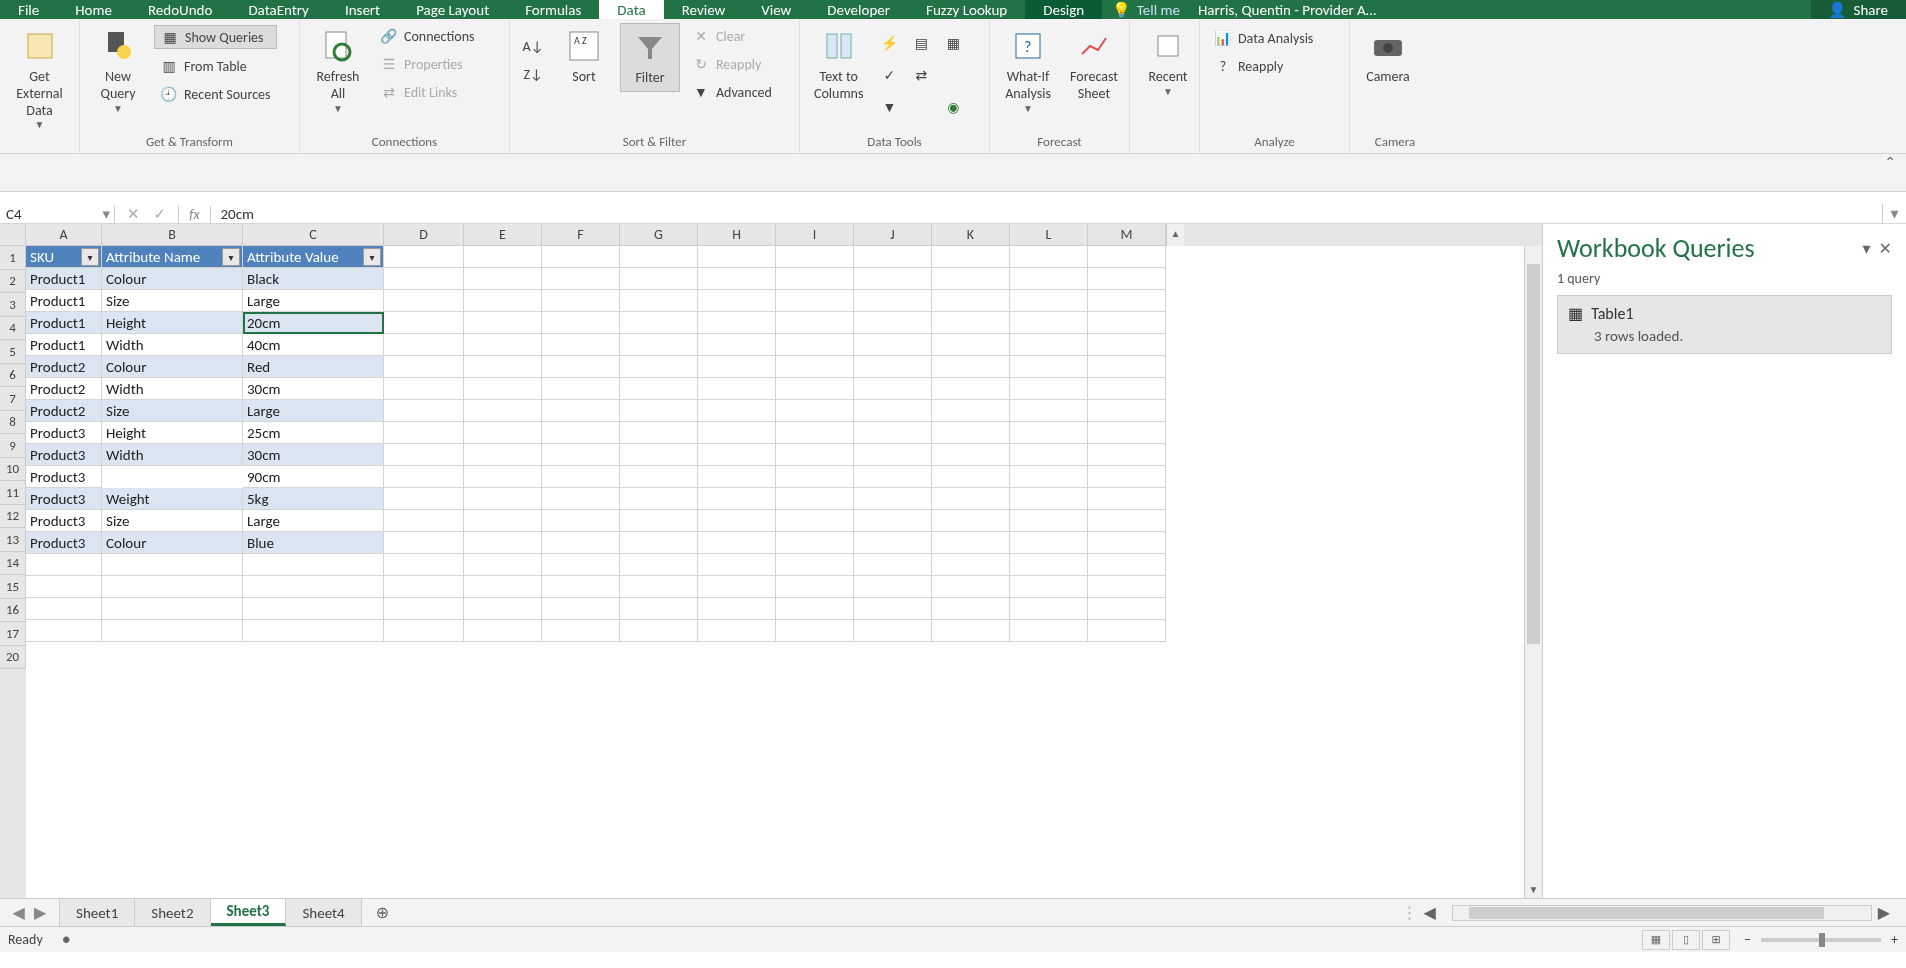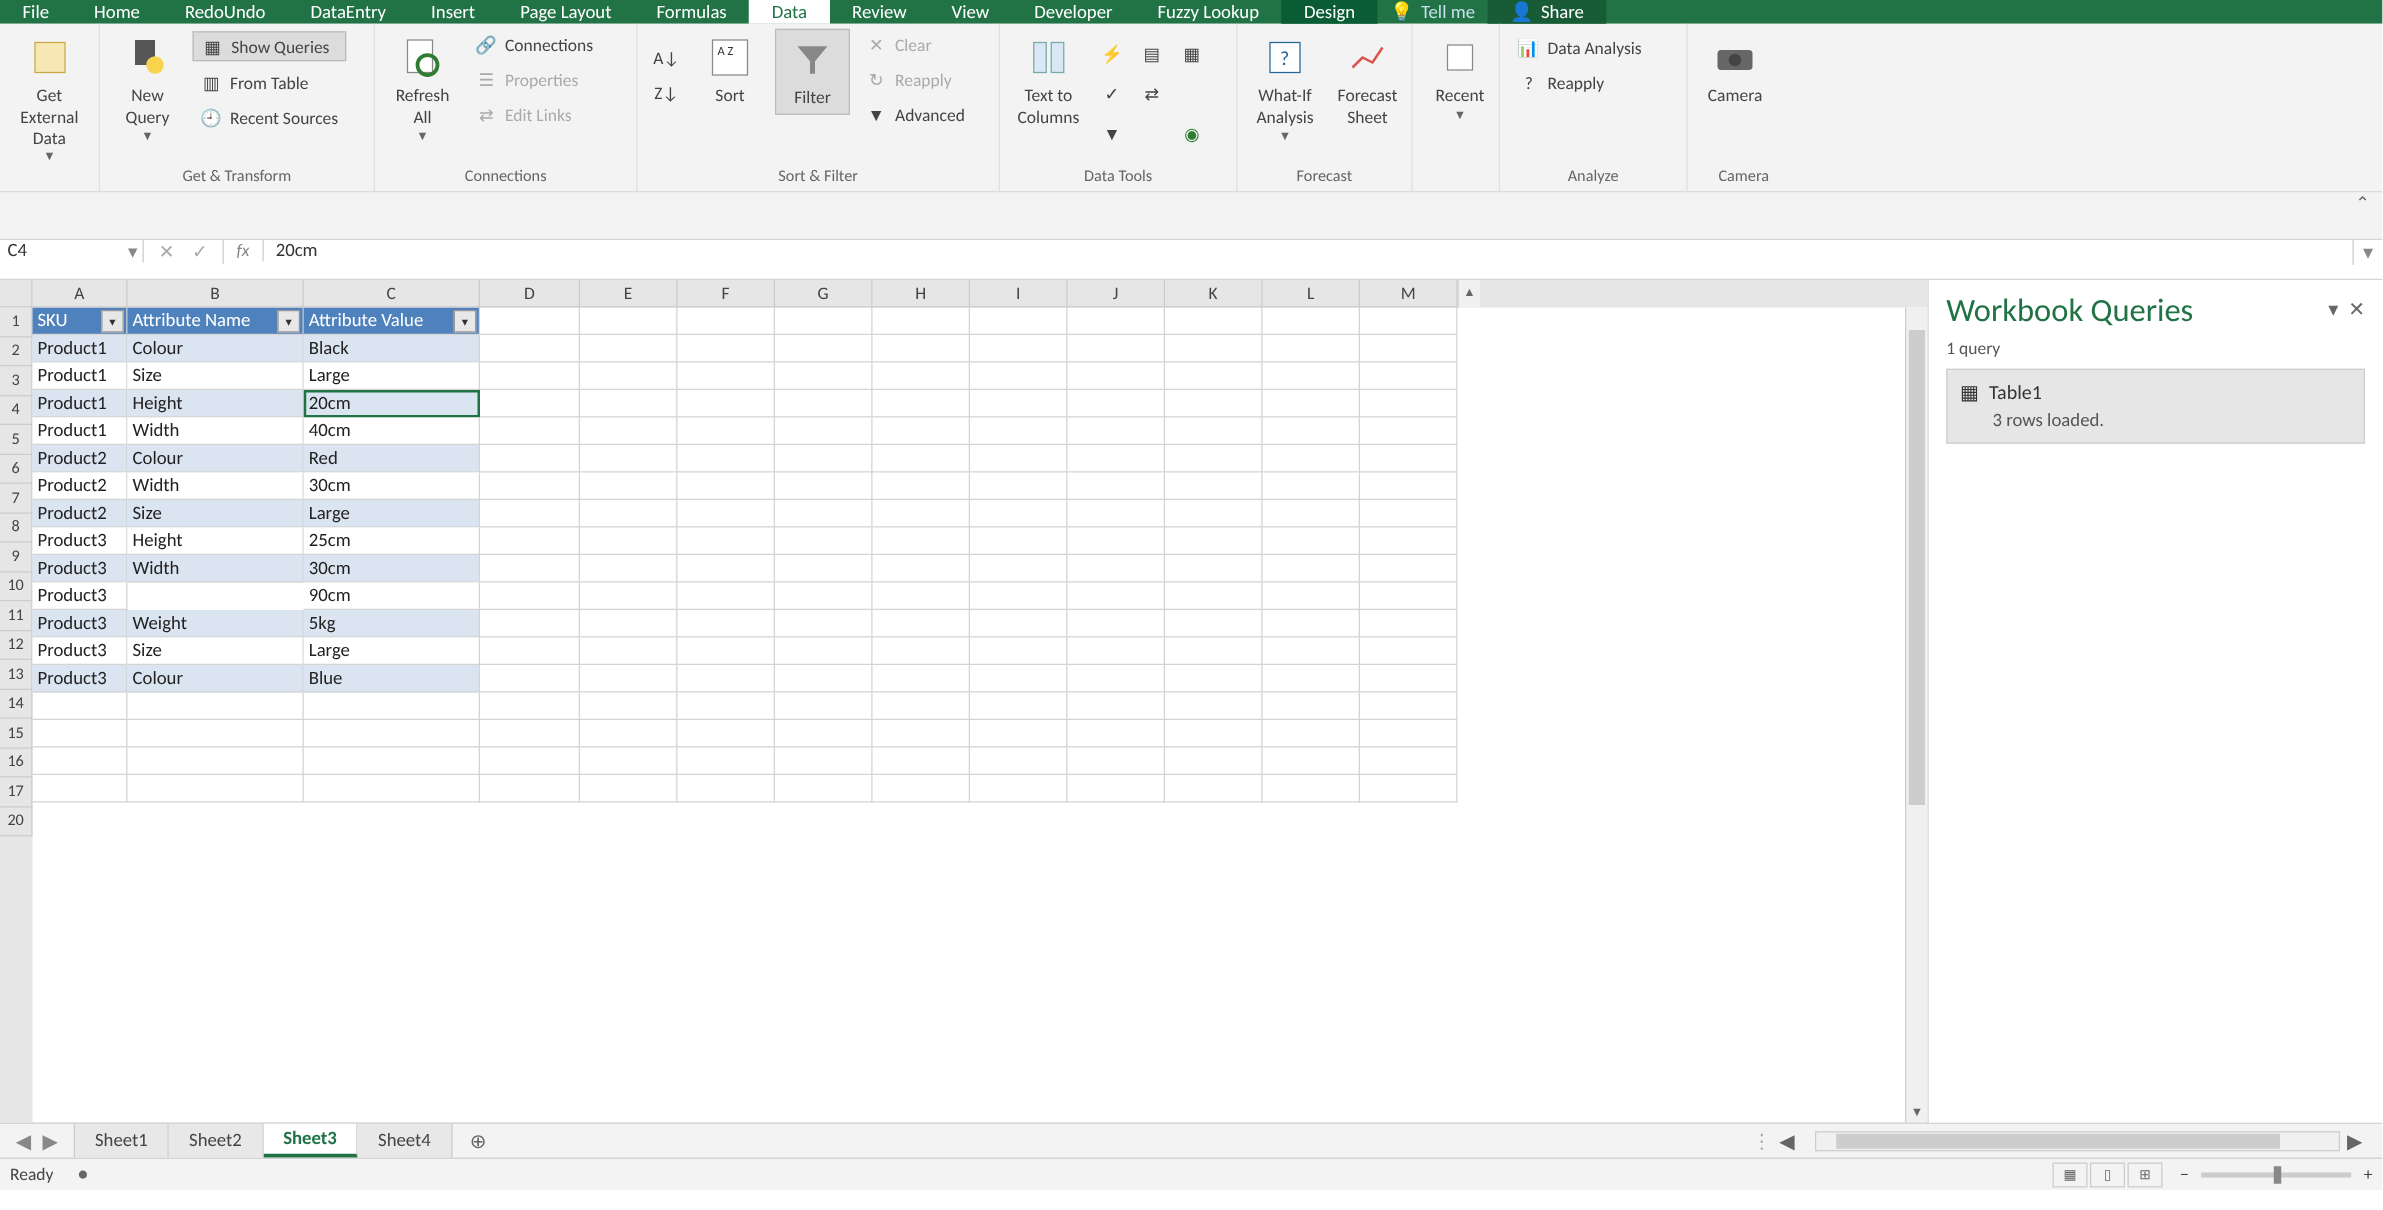--- a/index.html
+++ b/index.html
@@ -19,21 +19,21 @@
 .big-btn { display: flex; flex-direction: column; align-items: center; justify-content: flex-start; padding: 4px 6px; font-size: 14px; color: #444; text-align: center; line-height: 1.2; cursor: pointer; min-width: 60px; }
 .big-btn .icon-box { width: 38px; height: 38px; margin-bottom: 4px; display: flex; align-items: center; justify-content: center; }
 .small-btn-stack { display: flex; flex-direction: column; gap: 6px; padding-top: 2px; }
 .small-btn { display: flex; align-items: center; gap: 6px; font-size: 14px; color: #444; padding: 2px 6px; cursor: pointer; }
 .small-btn.disabled { color: #aaa; }
 .small-btn .mini-icon { width: 18px; height: 18px; display: inline-flex; align-items: center; justify-content: center; }
 .highlighted { background: #dcdcdc; border: 1px solid #bbb; }
 
 .below-ribbon { height: 38px; background: #f3f3f3; border-bottom: 1px solid #d4d4d4; }
 
-.formula-bar { height: 32px; display: flex; align-items: flex-start; border-bottom: 1px solid #d4d4d4; background: #fff; }
+.formula-bar { height: 32px; display: flex; align-items: flex-end; border-bottom: 1px solid #d4d4d4; background: #fff; }
 .name-box { width: 115px; border-right: 1px solid #ccc; display: flex; align-items: center; padding: 0 6px; font-size: 15px; color: #333; position: relative; }
 .name-box .dd { position: absolute; right: 4px; color: #888; }
 .fb-btns { display: flex; align-items: center; gap: 14px; padding: 0 12px; border-right: 1px solid #ccc; color: #aaa; font-size: 15px; }
 .fb-fx { display: flex; align-items: center; padding: 0 10px; font-style: italic; color: #888; font-size: 14px; border-right: 1px solid #ccc; }
 .fb-input { flex: 1; display: flex; align-items: center; padding: 0 10px; font-size: 15px; color: #333; }
 .fb-expand { width: 24px; display: flex; align-items: center; justify-content: center; border-left: 1px solid #ccc; color: #888; }
 
 .main-area { display: flex; height: calc(968px - 35px - 135px - 38px - 32px - 28px - 26px); }
 .grid-wrap { flex: 1; display: flex; flex-direction: column; min-width: 0; border-right: 1px solid #ccc; }
 .grid-headers { display: flex; height: 22px; background: #e6e6e6; }
@@ -94,20 +94,21 @@
   <div class="ribbon-tab active">Data</div>
   <div class="ribbon-tab">Review</div>
   <div class="ribbon-tab">View</div>
   <div class="ribbon-tab">Developer</div>
   <div class="ribbon-tab">Fuzzy Lookup</div>
   <div class="ribbon-tab design">Design</div>
   <div class="tell-me">
     <span>💡</span>
     <span>Tell me</span>
   </div>
+  <div class="title-area">Harris, Quentin - Provider A…</div>
   <div class="share-btn">
     <span>👤</span>
     <span>Share</span>
   </div>
 </div>
 
 <div class="ribbon-body">
   <div class="ribbon-group" style="width:80px">
     <div class="ribbon-group-content">
       <div class="big-btn">

